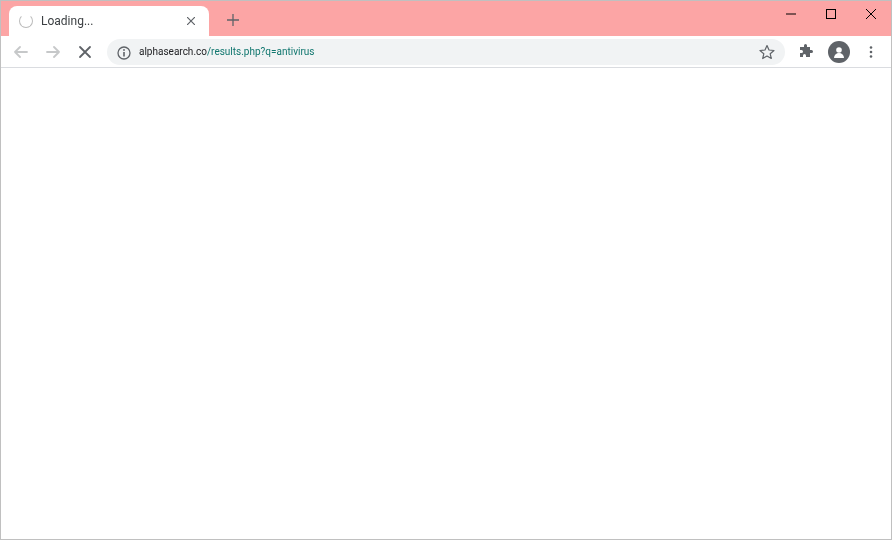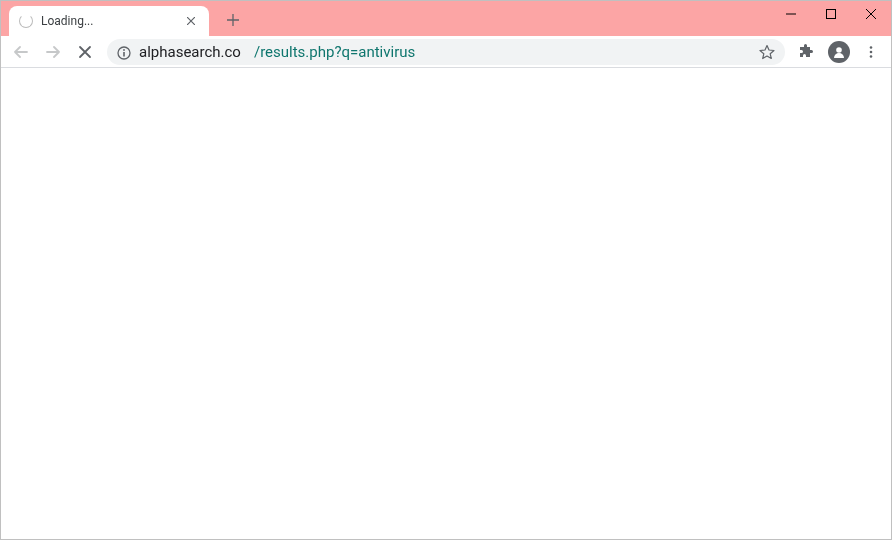--- a/index.html
+++ b/index.html
@@ -142,26 +142,25 @@
     }
     
     .site-info {
       width: 14px;
       height: 14px;
       flex-shrink: 0;
     }
     
     .url-display {
       flex: 1;
-      font-size: 15px;
+      font-size: 10px;
       color: #202124;
       display: flex;
       white-space: nowrap;
       overflow: hidden;
-      gap: 13px;
     }
     
     .url-host {
       color: #202124;
     }
     
     .url-path {
       color: #0f766e;
     }
     

